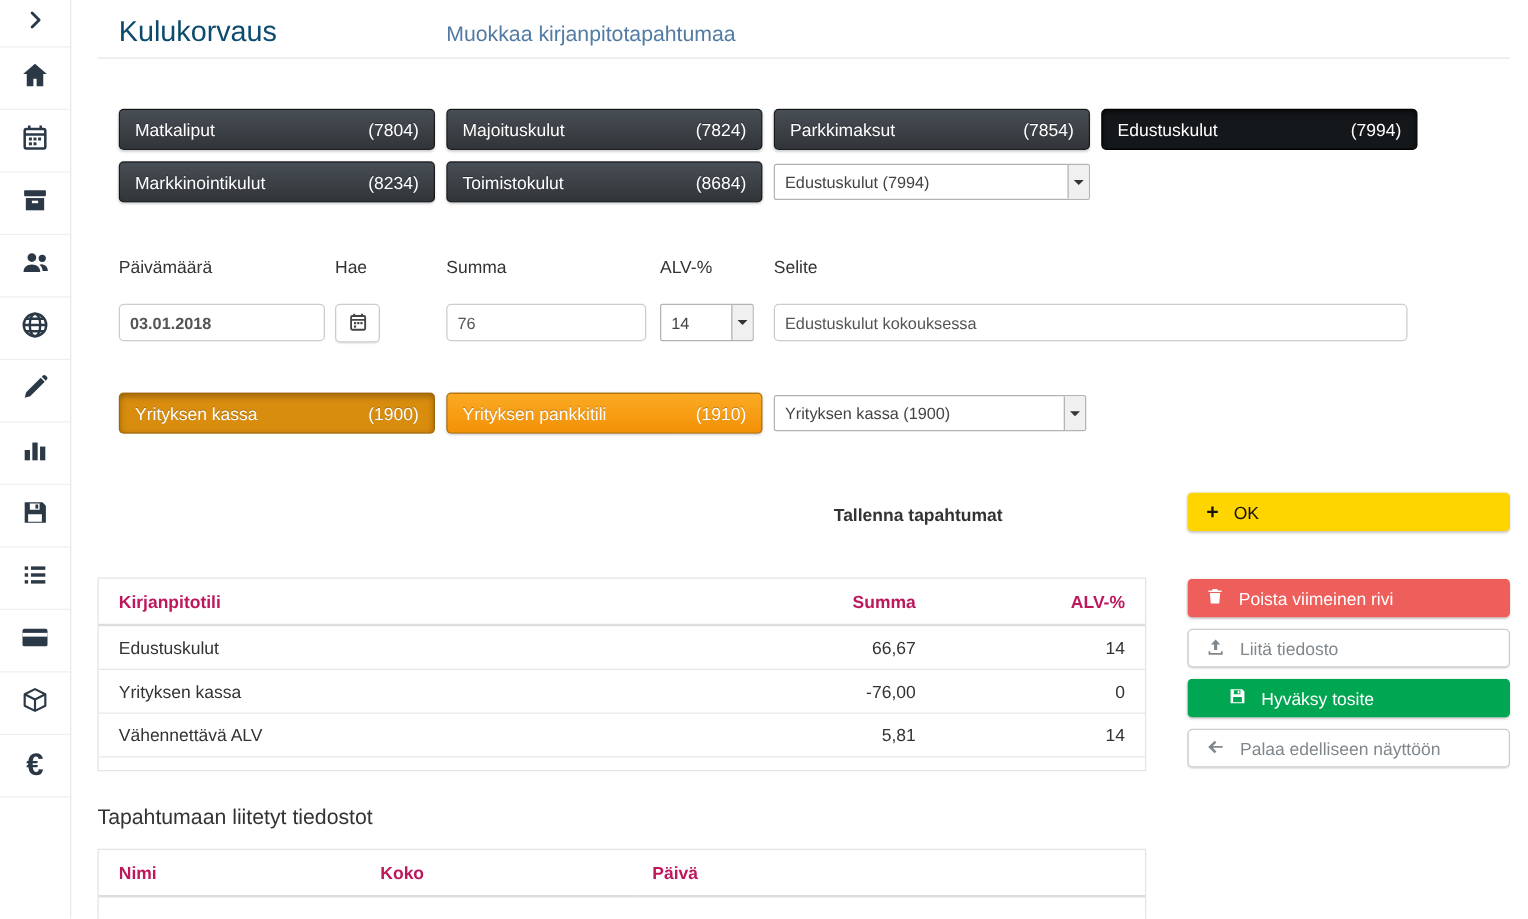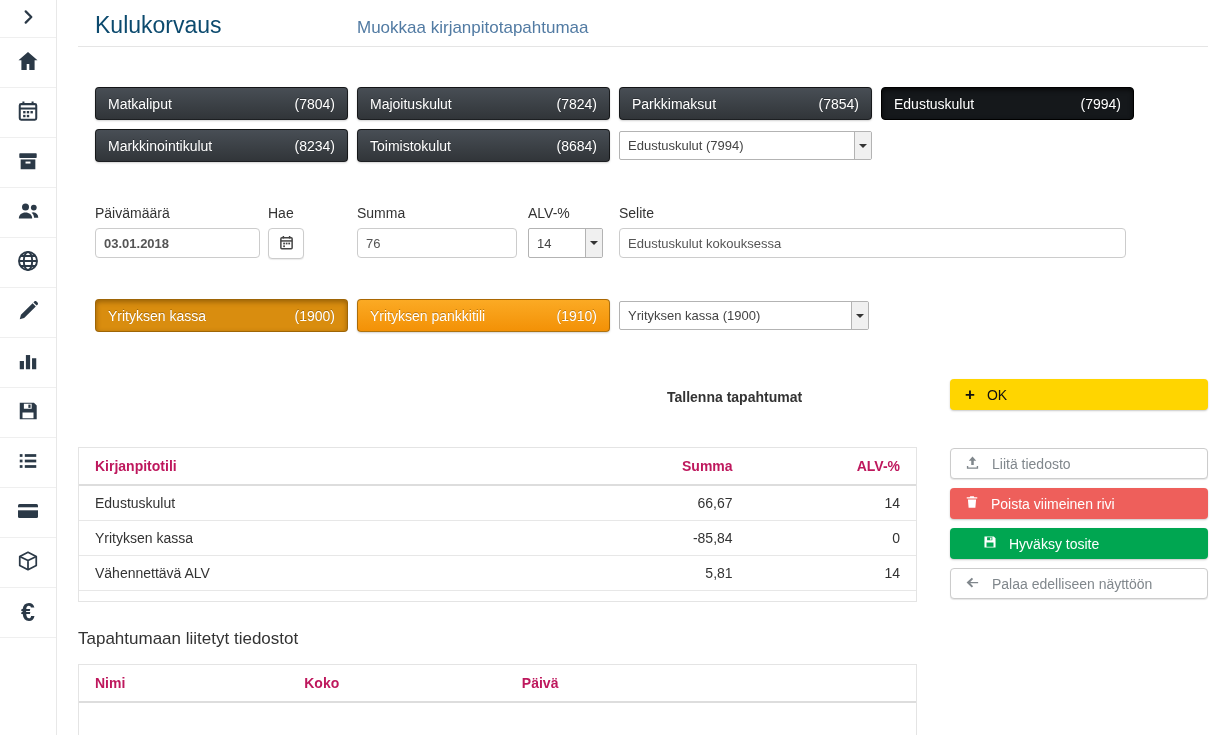--- a/index.html
+++ b/index.html
@@ -37,21 +37,21 @@
   .fake-select { background:#fff; border:1px solid #b3b3b3; border-radius:2px; height:29px;
     display:flex; align-items:center; font-size:13px; color:#444; cursor:pointer;
     overflow:hidden; margin-top:2px; }
   .fake-select .txt { flex:1; padding:0 8px; white-space:nowrap; overflow:hidden; }
   .fake-select .arrowbox { width:17px; align-self:stretch; background:#f0f0f0;
     border-left:1px solid #b3b3b3; display:flex; align-items:center; justify-content:center; }
   .tri { width:0; height:0; border:4px solid transparent; border-top-color:#333; margin-top:4px; }
 
   
   .form-grid { margin-top:43px; }
-  .fld-label { display:block; font-size:14px; color:#333; margin-bottom:7px; }
+  .fld-label { display:block; font-size:14px; color:#333; margin-bottom:22px; }
   .inp { height:30px; border:1px solid #ccc; border-radius:4px; padding:0 8px;
     font-size:13px; color:#555; font-family:inherit; background:#fff; }
   .pair { display:flex; gap:8px; }
   .pair2 { display:flex; gap:11px; }
   .date-inp { width:165px;font-weight:bold; }
   .sum-inp { width:160px; }
   .desc-wrap { grid-column:3 / 5; }
   .desc-inp { width:507px; }
   .icon-btn { width:36px; height:31px; margin-top:0; border:1px solid #ccc; border-radius:4px;
     background:#fff; display:flex; align-items:center; justify-content:center; cursor:pointer;
@@ -339,21 +339,21 @@
             </tr>
           </thead>
           <tbody>
             <tr>
               <td>Edustuskulut</td>
               <td class="num">66,67</td>
               <td class="num">14</td>
             </tr>
             <tr>
               <td>Yrityksen kassa</td>
-              <td class="num">-85,84</td>
+              <td class="num">-76,00</td>
               <td class="num">0</td>
             </tr>
             <tr>
               <td>Vähennettävä ALV</td>
               <td class="num">5,81</td>
               <td class="num">14</td>
             </tr>
           </tbody>
         </table>
       </div>
@@ -377,37 +377,37 @@
           <tbody></tbody>
         </table>
       </div>
     </div>
 
     <div class="right-col">
       <div class="action-btn ok">
         <span class="plus-glyph">+</span>
         <span>OK</span>
       </div>
+      <div class="action-btn danger">
+        <span>
+          <svg width="14" height="14" viewBox="0 0 24 24" fill="currentColor">
+              <path d="M9 2h6l1 2h5v2.2H3V4h5zM5 7.5h14L17.8 22H6.2z"></path>
+            </svg>
+        </span>
+        <span>Poista viimeinen rivi</span>
+      </div>
       <div class="action-btn light">
         <span>
           <svg width="15" height="15" viewBox="0 0 24 24" fill="currentColor">
               <path d="M12 2.5L18 9h-4v7h-4V9H6z"></path>
               <path d="M3 17.5v4.5h18v-4.5h-2.2v2.3H5.2v-2.3z"></path>
             </svg>
         </span>
         <span>Liitä tiedosto</span>
       </div>
-      <div class="action-btn danger">
-        <span>
-          <svg width="14" height="14" viewBox="0 0 24 24" fill="currentColor">
-              <path d="M9 2h6l1 2h5v2.2H3V4h5zM5 7.5h14L17.8 22H6.2z"></path>
-            </svg>
-        </span>
-        <span>Poista viimeinen rivi</span>
-      </div>
       <div class="action-btn success">
         <span>
           <svg width="14" height="14" viewBox="0 0 24 24">
               <path d="M2.5 2.5h16l3 3v16h-19z M7 3.8h9v5.4H7z M6 13h12v7.2H6z" fill="currentColor" fill-rule="evenodd"></path>
               <rect x="12.2" y="4.6" width="2.4" height="3.6" fill="currentColor"></rect>
             </svg>
         </span>
         <span>Hyväksy tosite</span>
       </div>
       <div class="action-btn light">

